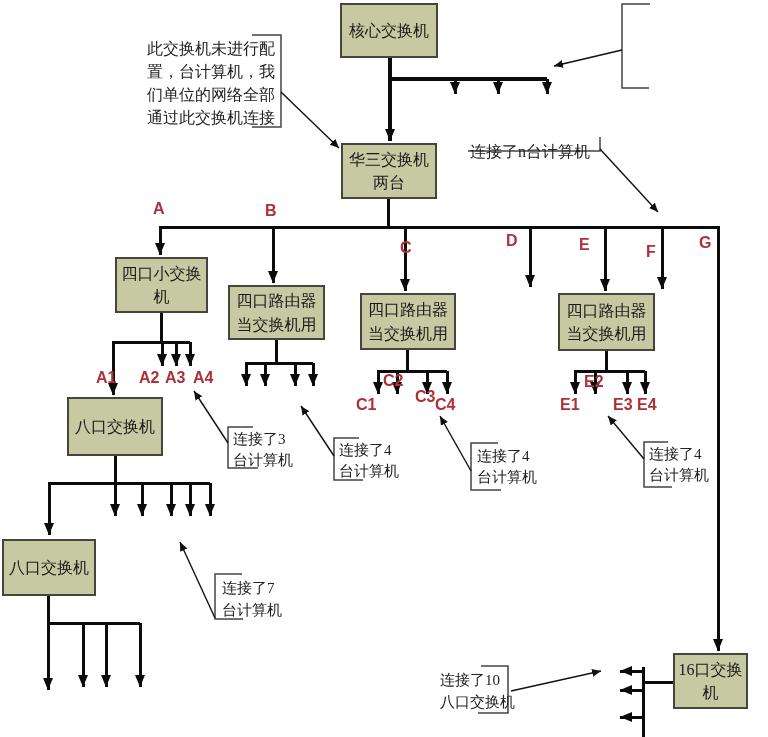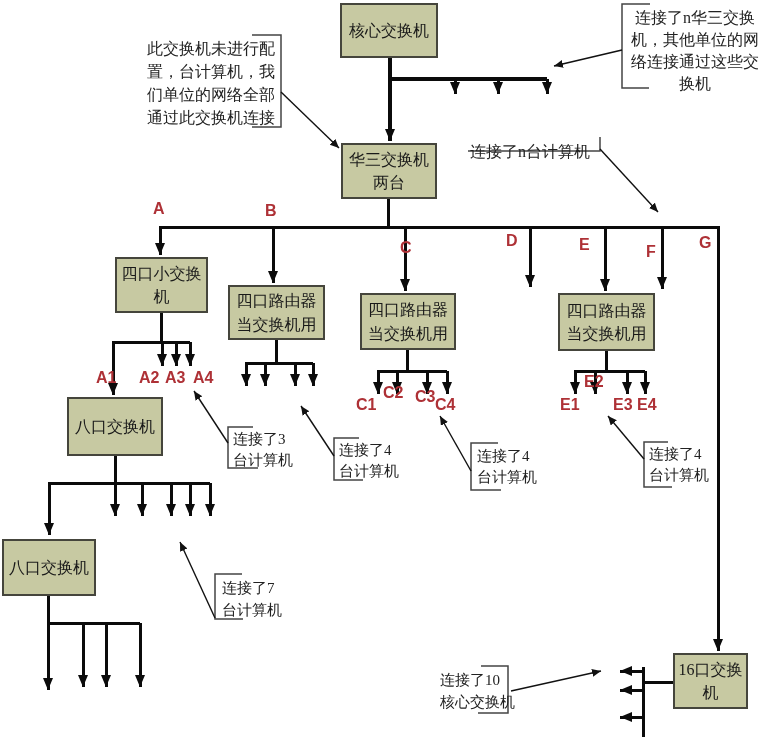--- a/index.html
+++ b/index.html
@@ -161,53 +161,49 @@
     <span>八口交换机</span>
   </div>
   <div class="node" style="left:673px;top:653px;width:75px;height:56px">
     <span>16口交换机</span>
   </div>
 
   <div class="note" style="left:147px;top:37px;width:133px">此交换机未进行配
 置，台计算机，我
 们单位的网络全部
 通过此交换机连接</div>
-  <div class="note center" style="left:627px;top:7px;width:136px;line-height:22px">连接了n华三交换
-机，其他单位的网
-络连接通过这些交
-换机</div>
   <div class="note" style="left:470px;top:140px">连接了n台计算机</div>
   <div class="note small" style="left:233px;top:429px">连接了3
 台计算机</div>
   <div class="note small" style="left:339px;top:440px">连接了4
 台计算机</div>
   <div class="note small" style="left:477px;top:446px">连接了4
 台计算机</div>
   <div class="note small" style="left:649px;top:444px">连接了4
 台计算机</div>
   <div class="note small" style="left:222px;top:577px;line-height:22px">连接了7
 台计算机</div>
   <div class="note small" style="left:440px;top:669px;line-height:22px">连接了10
-核心交换机</div>
+八口交换机</div>
 
   <span class="plabel" style="left:153px;top:200px">A</span>
   <span class="plabel" style="left:265px;top:202px">B</span>
   <span class="plabel" style="left:400px;top:239px">C</span>
   <span class="plabel" style="left:506px;top:232px">D</span>
   <span class="plabel" style="left:579px;top:236px">E</span>
   <span class="plabel" style="left:646px;top:243px">F</span>
   <span class="plabel" style="left:699px;top:234px">G</span>
 
   <span class="plabel" style="left:96px;top:369px">A1</span>
   <span class="plabel" style="left:139px;top:369px">A2</span>
   <span class="plabel" style="left:165px;top:369px">A3</span>
   <span class="plabel" style="left:193px;top:369px">A4</span>
 
   <span class="plabel" style="left:356px;top:396px">C1</span>
-  <span class="plabel" style="left:383px;top:384px">C2</span>
+  <span class="plabel" style="left:383px;top:372px">C2</span>
   <span class="plabel" style="left:415px;top:388px">C3</span>
   <span class="plabel" style="left:435px;top:396px">C4</span>
 
   <span class="plabel" style="left:560px;top:396px">E1</span>
   <span class="plabel" style="left:584px;top:373px">E2</span>
   <span class="plabel" style="left:613px;top:396px">E3</span>
   <span class="plabel" style="left:637px;top:396px">E4</span>
 
 </div>
 

